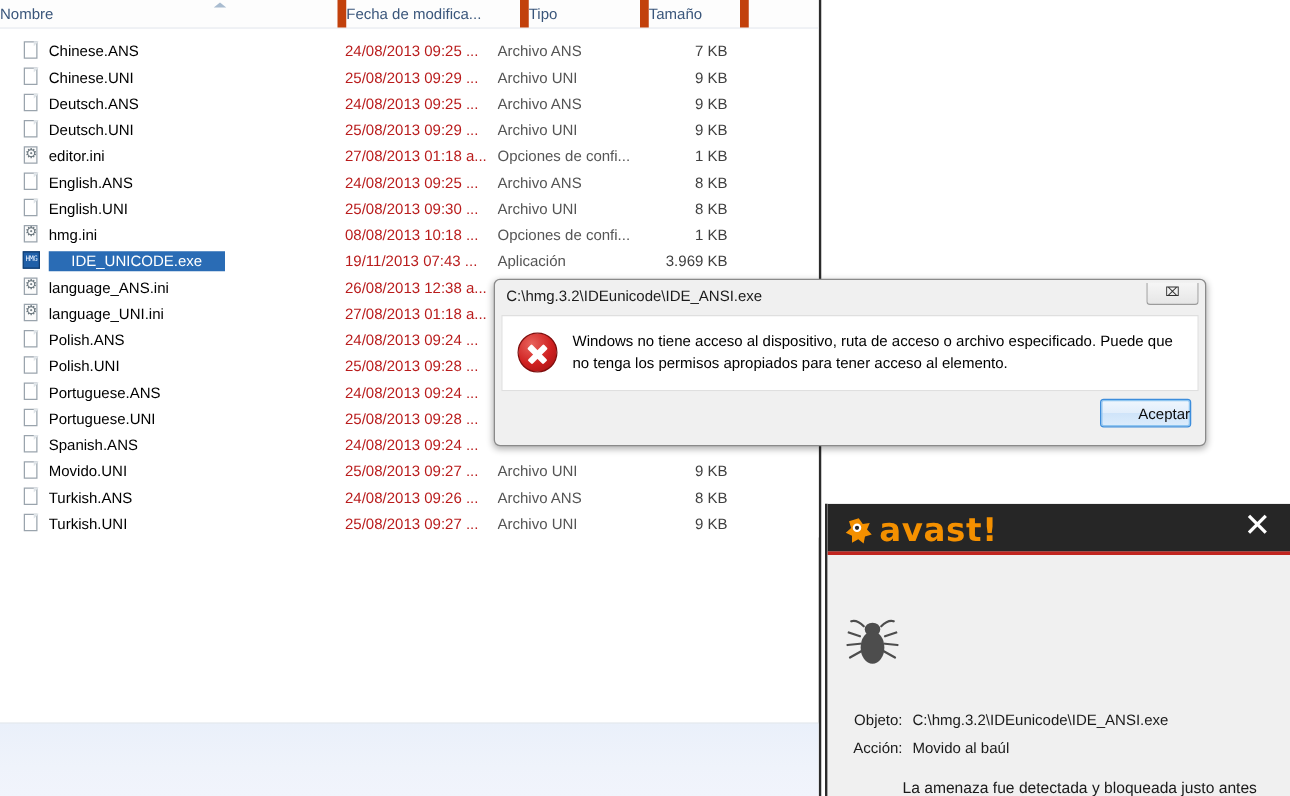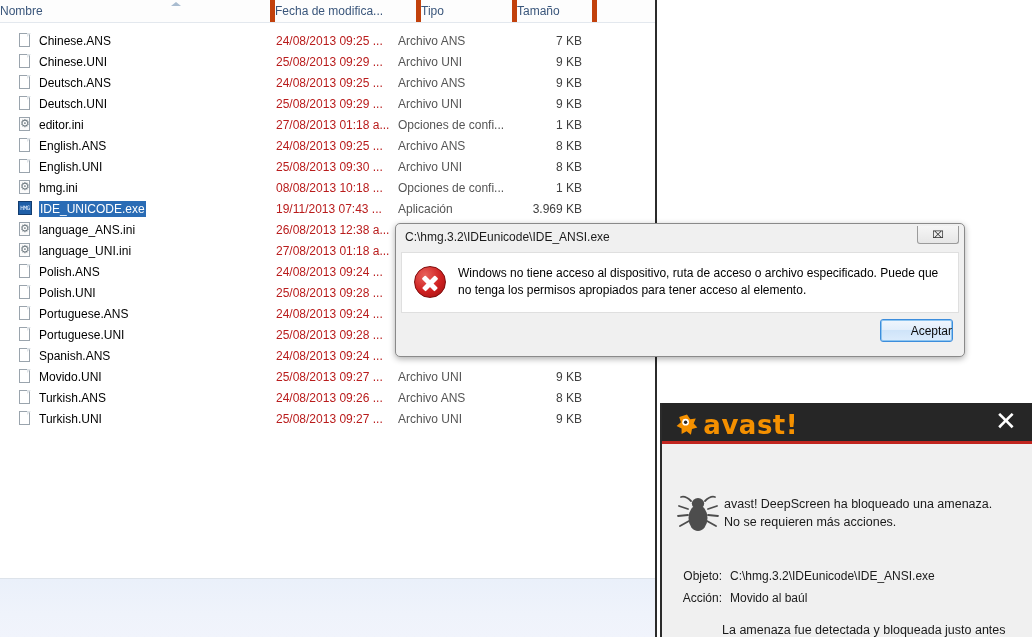--- a/index.html
+++ b/index.html
@@ -41,21 +41,21 @@
     top: 0;
     height: 22px;
     line-height: 22px;
     font-size: 12px;
     color: #3a567b;
     box-sizing: border-box;
     padding-left: 0;
     white-space: nowrap;
     overflow: hidden;
   }
-  .col-head.sep { border-left: 5px solid #c2410c; }
+  .col-head.sep { border-left: 7px solid #c2410c; }
 
   #sort-arrow {
     position: absolute;
     left: 171px; top: 2px;
     width: 0; height: 0;
     border-left: 5px solid transparent;
     border-right: 5px solid transparent;
     border-bottom: 4px solid #a9bcd0;
   }
 
@@ -66,21 +66,21 @@
   }
   .row {
     position: relative;
     height: 21px;
     line-height: 21px;
     white-space: nowrap;
   }
   .row.selected .cell-name-txt {
     background: #2a6cb5;
     color: #ffffff;
-    padding: 1px 1px;
+    padding: 1px 18px;
     text-align: center;
   }
   .cell {
     position: absolute;
     top: 0;
     height: 21px;
     font-size: 12px;
     overflow: hidden;
     white-space: nowrap;
   }
@@ -544,21 +544,20 @@
           <path d="M15 29 L6 34"></path>
           <path d="M34 17 L43 14"></path>
           <path d="M34 23 L44 24"></path>
           <path d="M33 29 L42 34"></path>
         </g>
         <ellipse cx="24" cy="11.5" rx="6.2" ry="5.4" fill="#4d4d4d"></ellipse>
         <ellipse cx="24" cy="26" rx="9.5" ry="13" fill="#4d4d4d"></ellipse>
       </svg>
     </div>
 
-    <div id="avast-headline">avast! DeepScreen ha bloqueado una amenaza.<br>No se requieren más acciones.</div>
 
     <div class="kv" id="kv-objeto">
       <span class="k">Objeto:</span><span class="v">C:\hmg.3.2\IDEunicode\IDE_ANSI.exe</span>
     </div>
 
     <div class="kv" id="kv-accion">
       <span class="k">Acción:</span><span class="v">Movido al baúl</span>
     </div>
 
     <div id="avast-note">La amenaza fue detectada y bloqueada justo antes de que el archivo fuera ejecutado.</div>

